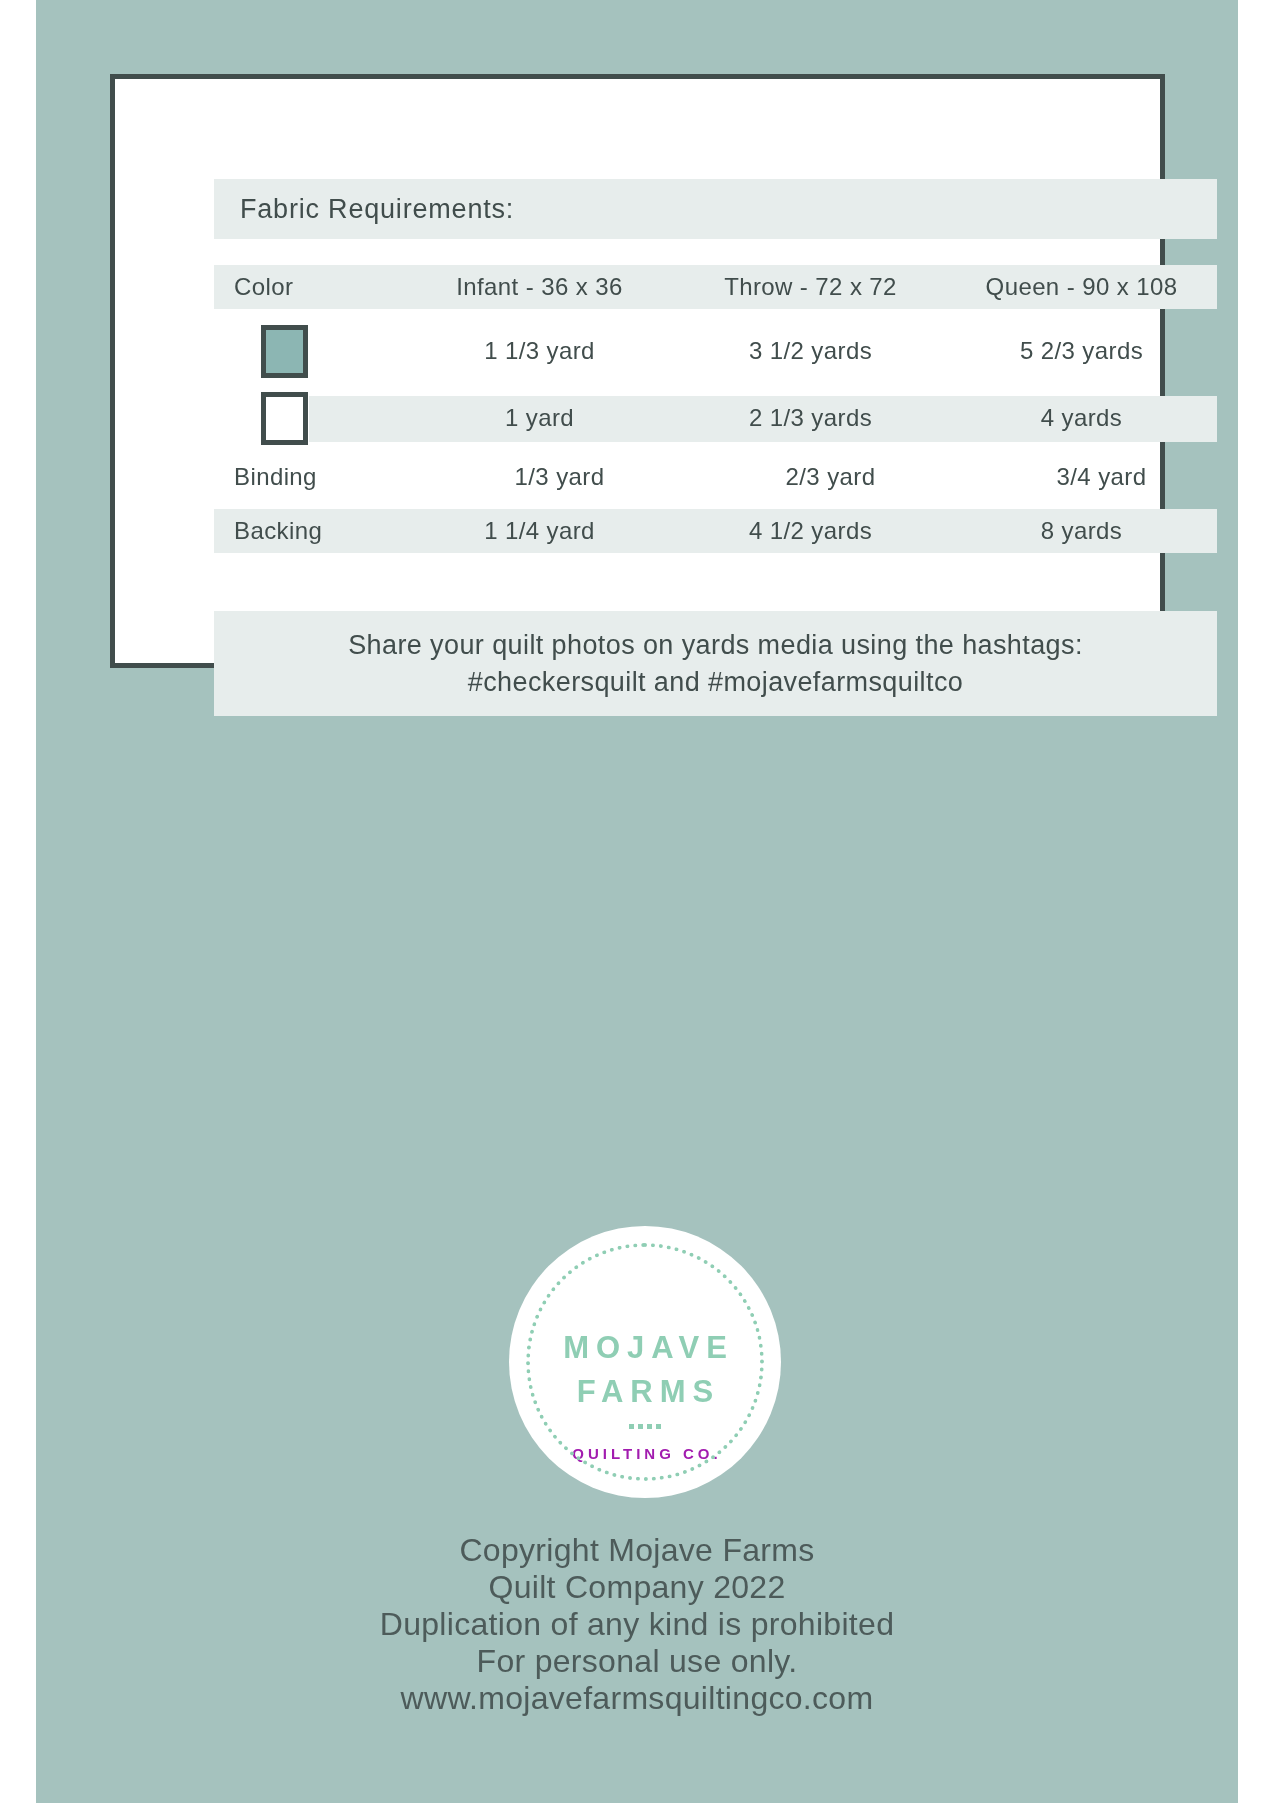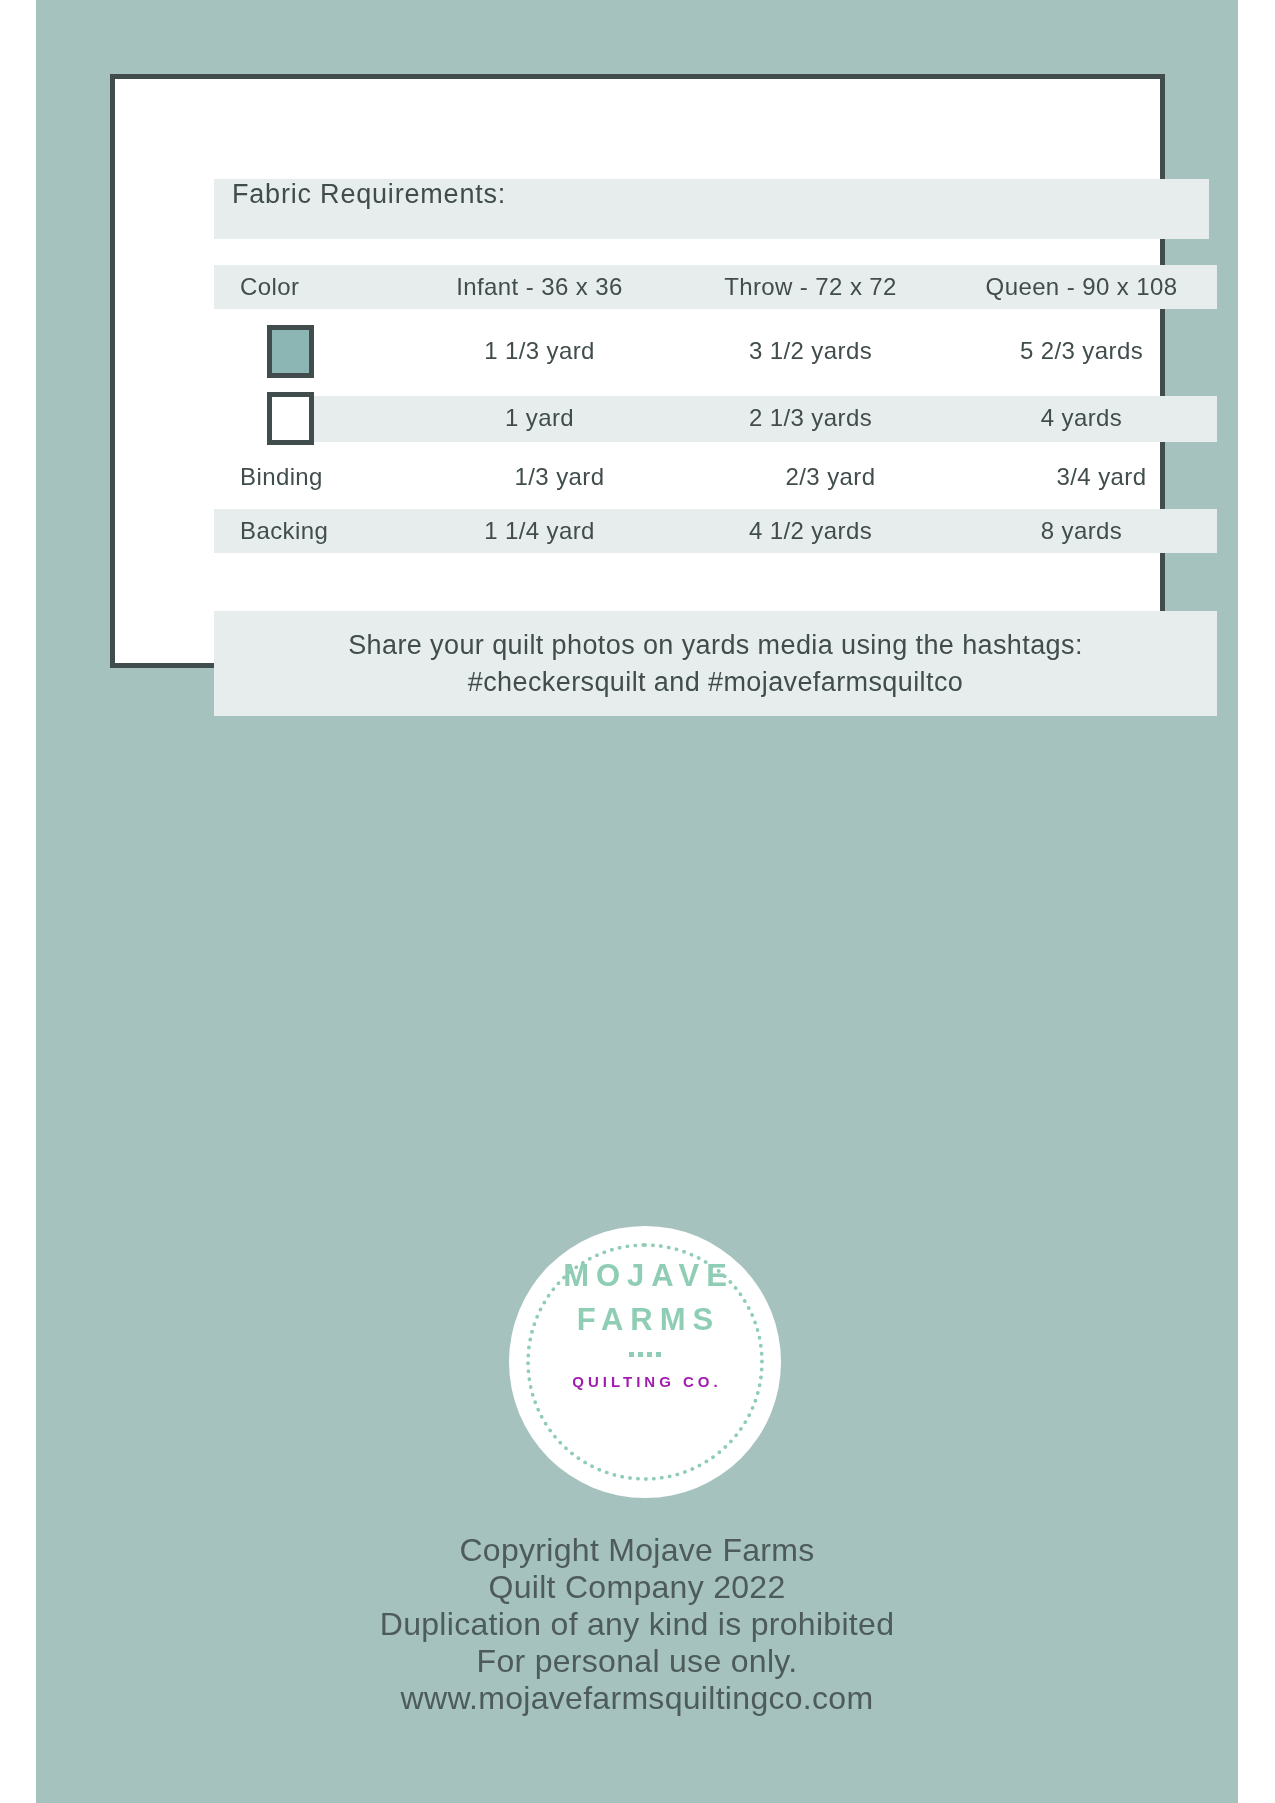--- a/index.html
+++ b/index.html
@@ -19,32 +19,32 @@
   .card {
     position: absolute; left: 74px; top: 74px;
     width: 1045px; height: 584px;
     background: #ffffff;
     border: 5px solid #414d4c;
   }
   .band { background: #e7edec; }
   .title-band {
     position: absolute; left: 99px; top: 100px;
     width: 977px; height: 60px;
-    display: flex; 
-    padding-left: 18px;
+    display: flex; align-items: center;
+    padding-left: 26px;
     font-size: 27px; letter-spacing: 0.8px;
   }
   .trow {
     position: absolute; left: 99px; width: 1003px;
     display: grid;
     grid-template-columns: 190px 1fr 1fr 1fr;
     align-items: center;
     font-size: 24px; letter-spacing: 0.4px;
   }
-  .trow .label-cell { padding-left: 26px; }
+  .trow .label-cell { padding-left: 20px; }
   .trow .val-cell { text-align: center; }
   .header-row { top: 186px; height: 44px; }
   .row-1 { top: 238px; height: 68px; }
   .row-2 { top: 305px; height: 68px; }
   .row-3 { top: 376px; height: 44px; gap: 40px; }
   .row-4 { top: 430px; height: 44px; }
   .row2-band {
     position: absolute; left: 194px; top: 317px;
     width: 908px; height: 46px;
   }
@@ -73,21 +73,21 @@
     position: absolute; inset: 17px;
     border: 4px dotted #8fceb4;
     border-radius: 50%;
   }
   .logo-name {
     font-size: 31px; font-weight: bold;
     letter-spacing: 7px; text-indent: 7px;
     color: #8fceb4; line-height: 44px;
     text-align: center;
   }
-  .logo-name-1 { margin-top: 28px; }
+  .logo-name-1 { margin-top: 100px; }
   .logo-dots { display: flex; gap: 4px; margin-top: 10px; }
   .logo-dots span { width: 5px; height: 5px; background: #8fceb4; }
   .logo-subtitle {
     margin-top: 16px;
     font-size: 15px; font-weight: bold;
     letter-spacing: 4px; text-indent: 4px;
     color: #a21caf; text-align: center;
   }
   .copyright {
     position: absolute; left: 0; top: 1532px;

